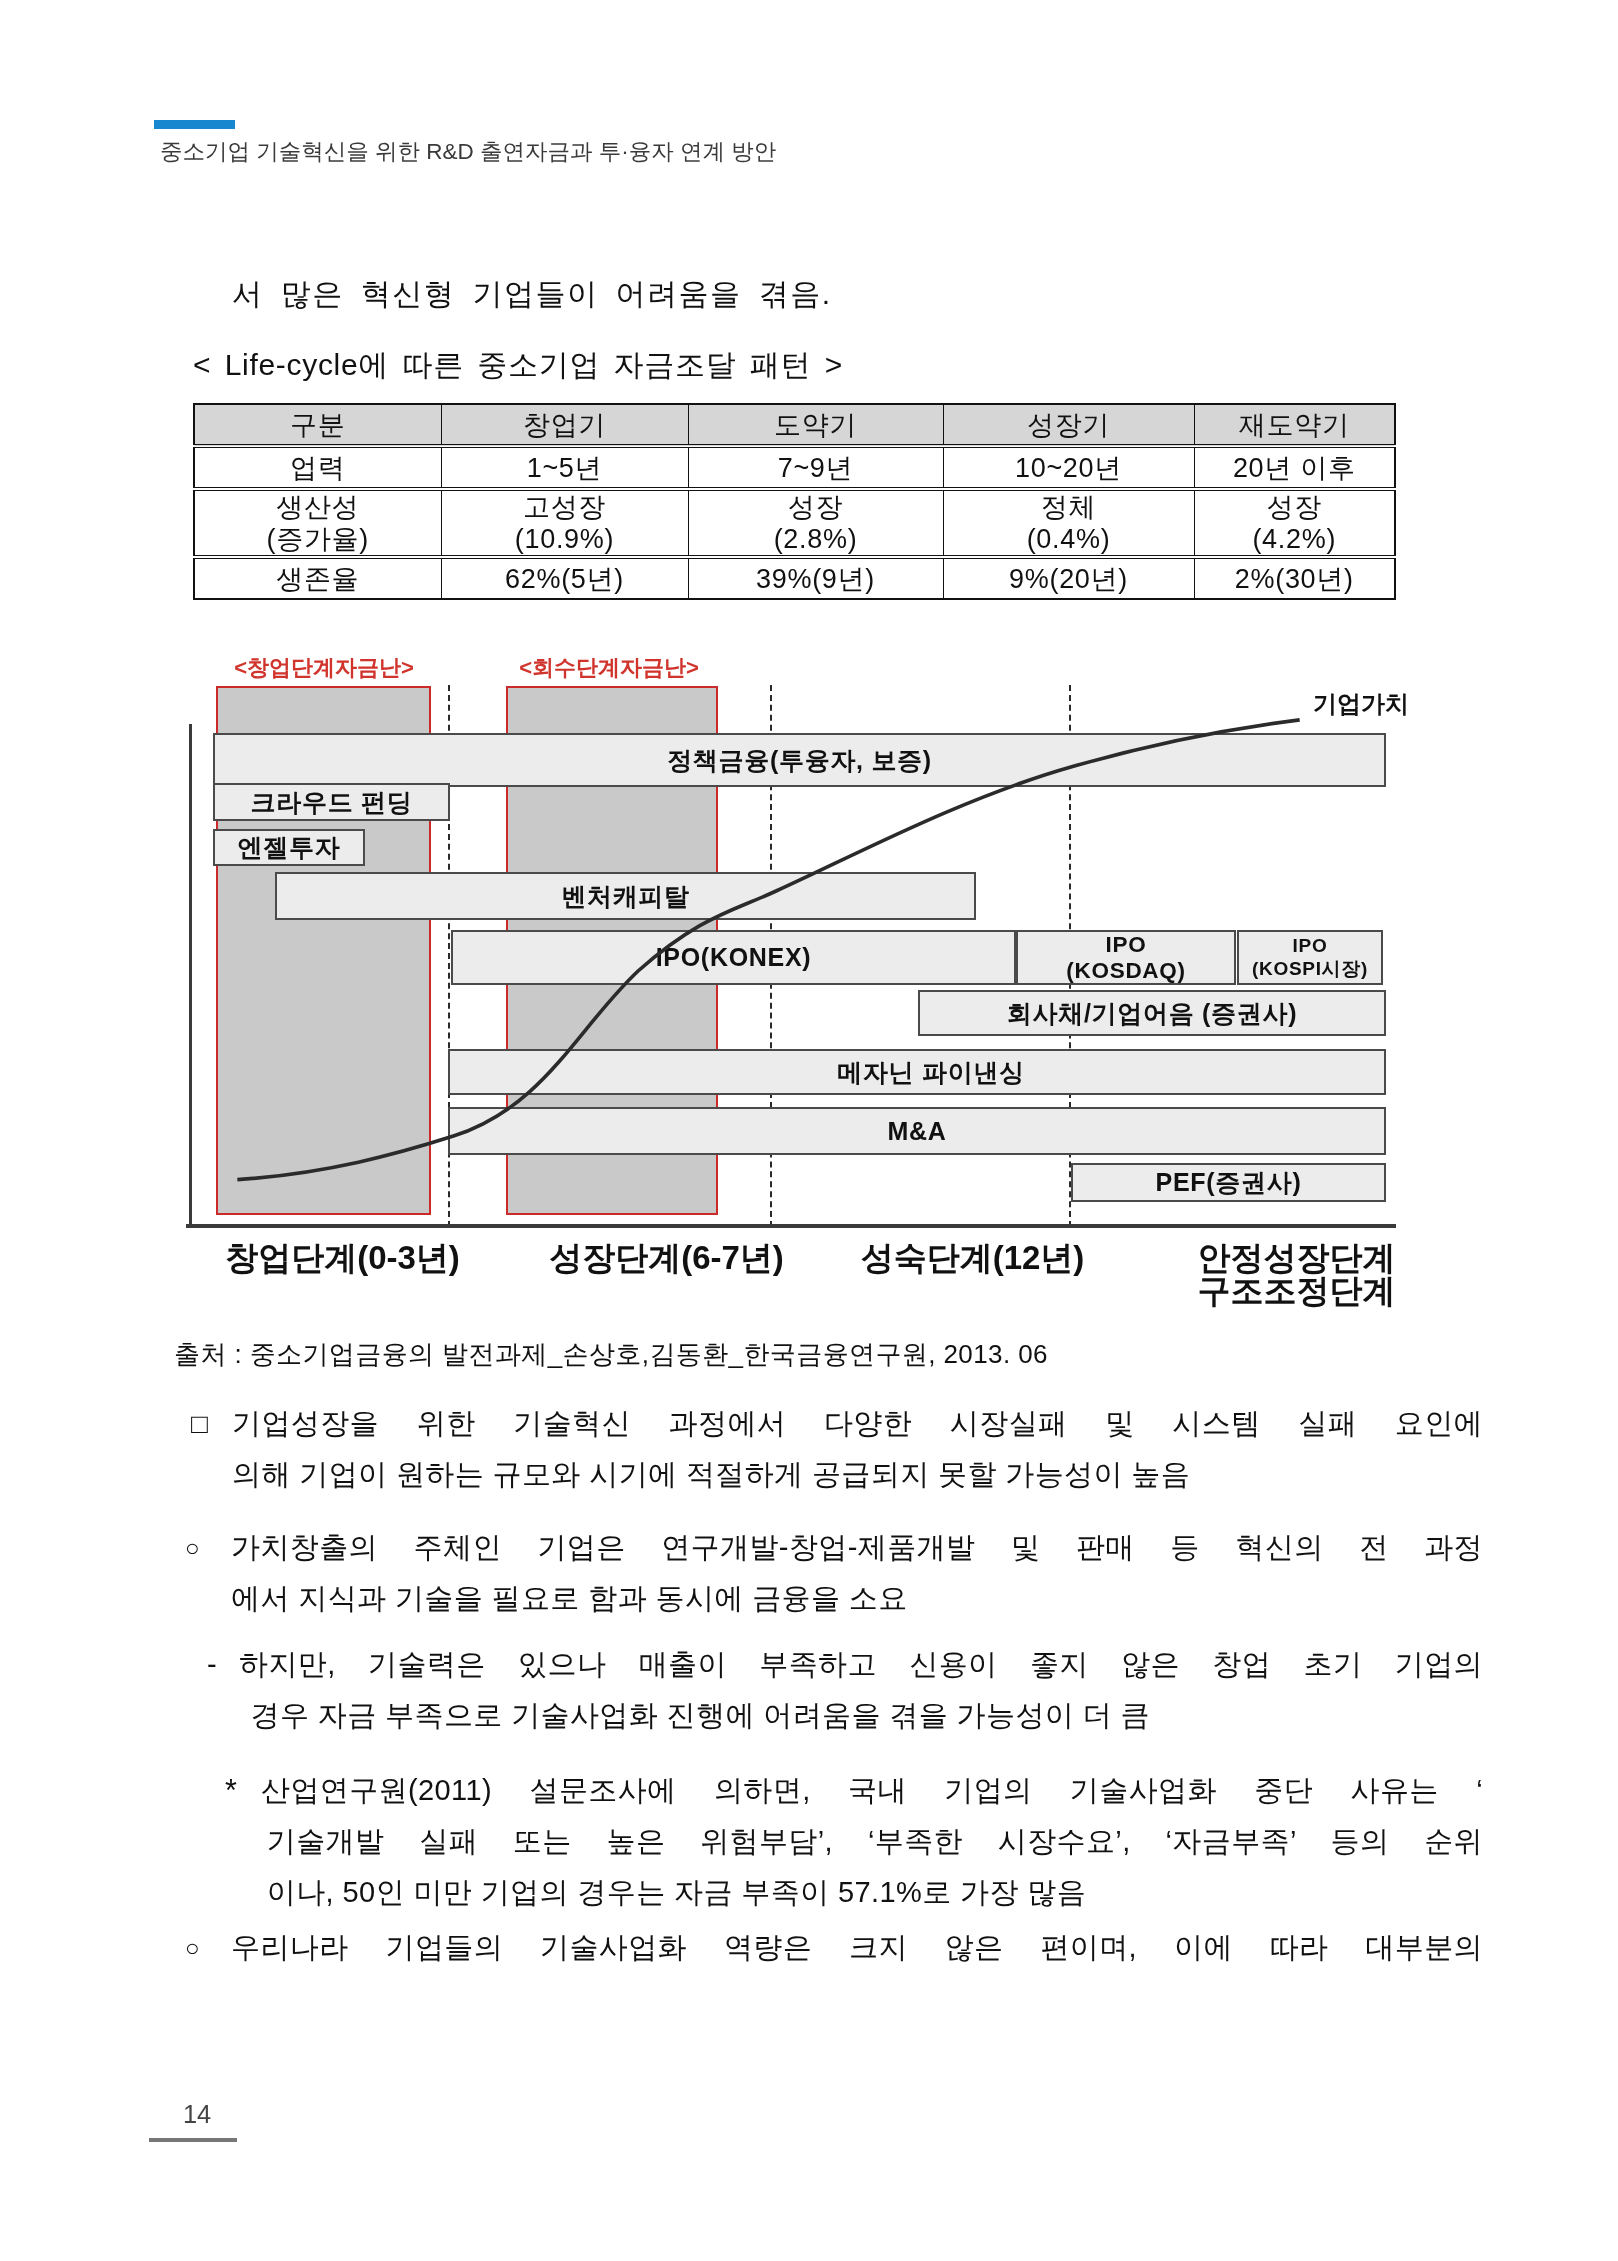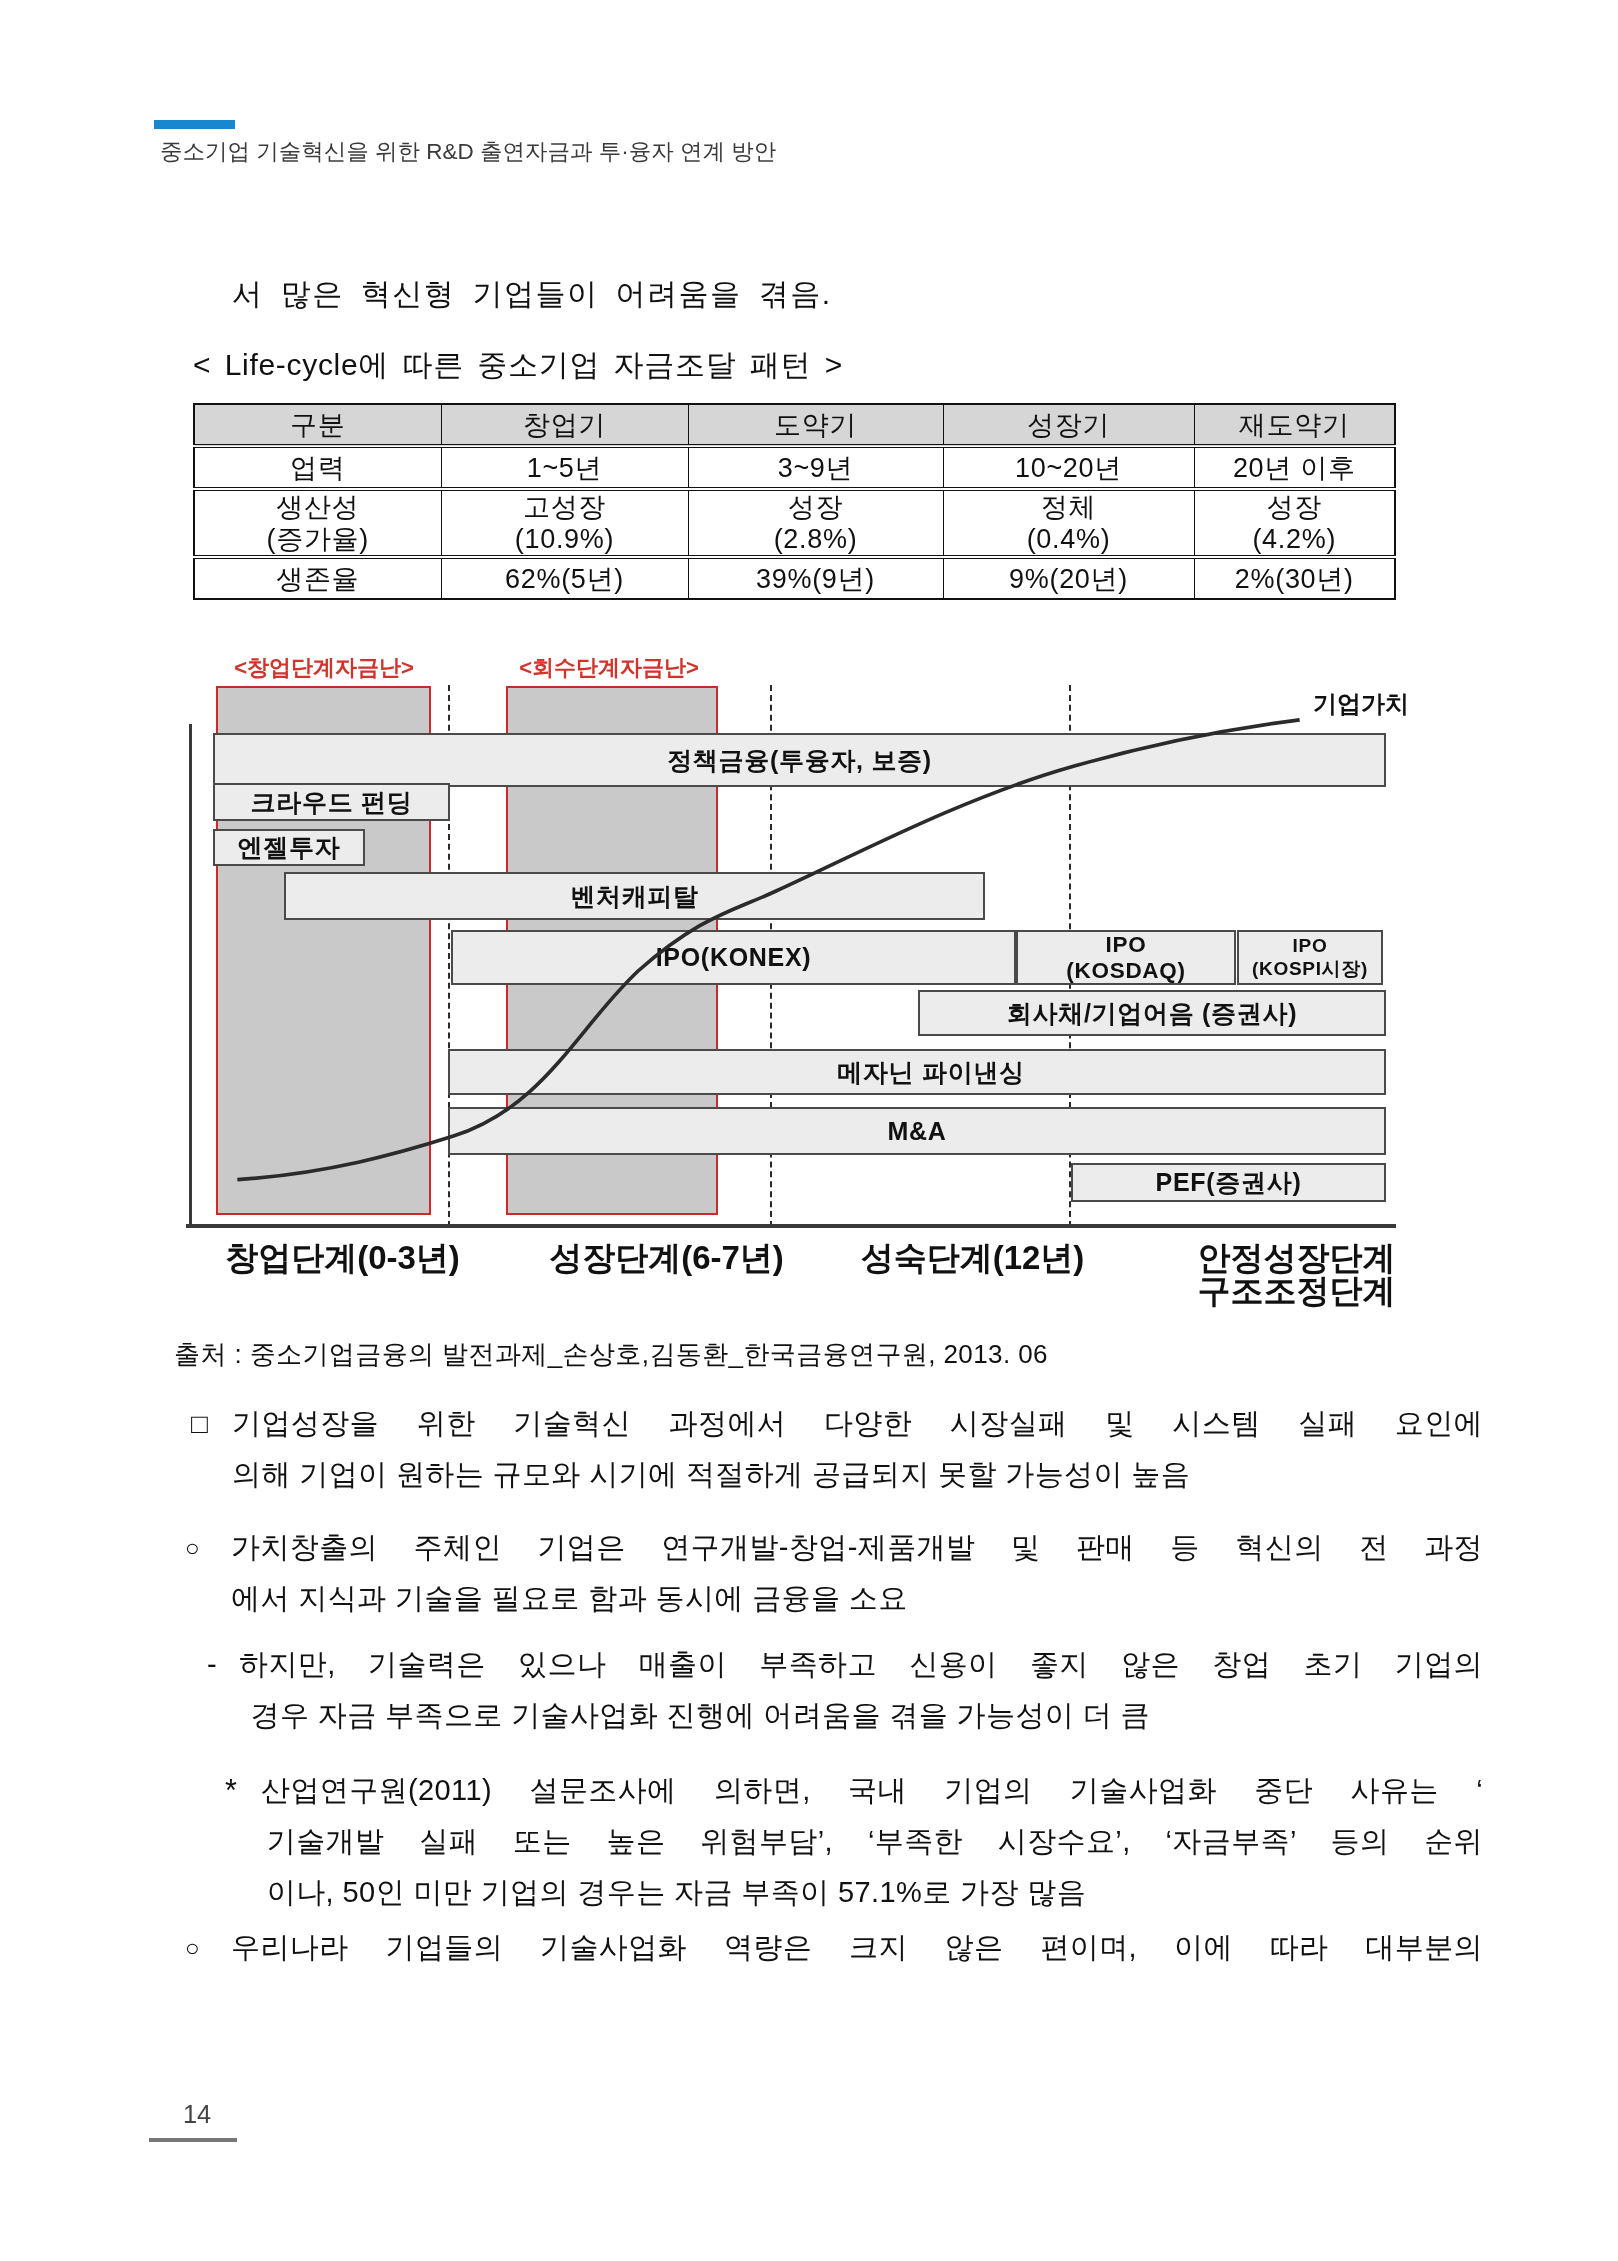--- a/index.html
+++ b/index.html
@@ -38,21 +38,21 @@
   .vdash { position: absolute; top: 48px; height: 542px; width: 0; border-left: 2.2px dashed #2a2a2a; z-index: 0; }
   .vdash.d1 { left: 281px; } .vdash.d2 { left: 603px; } .vdash.d3 { left: 902px; }
   .axis-y { position: absolute; left: 22px; top: 87px; width: 2.9px; height: 503px; background: #3a3a3a; }
   .axis-x { position: absolute; left: 19px; top: 587px; width: 1210px; height: 3.6px; background: #3a3a3a; }
   .value-label { position: absolute; left: 1052px; top: 51px; width: 190px; text-align: right; font-size: 24px; font-weight: bold; z-index: 5; }
   .bar { position: absolute; background: #ececec; border: 2.2px solid #4a4a4a; box-sizing: border-box; z-index: 2;
          display: flex; align-items: center; justify-content: center; font-weight: bold; font-size: 25px; letter-spacing: 0.7px; text-align: center; }
   .bar.policy   { left: 46px;   top: 96px; width: 1173px; height: 54px; }
   .bar.crowd    { left: 46px;   top: 146px; width: 237px;  height: 38px; }
   .bar.angel    { left: 46px;   top: 192px; width: 152px;  height: 37px; }
-  .bar.vc       { left: 117px;  top: 235px; width: 701px;  height: 48px; }
+  .bar.vc       { left: 108px;  top: 235px; width: 701px;  height: 48px; }
   .bar.konex    { left: 284px;  top: 293px; width: 565px;  height: 55px; }
   .bar.kosdaq   { left: 849px; top: 293px; width: 220px;  height: 55px; flex-direction: column; font-size: 22.5px; line-height: 26px; }
   .bar.kospi    { left: 1070px; top: 293px; width: 146px;  height: 55px; flex-direction: column; font-size: 19px; line-height: 22.5px; }
   .bar.bond     { left: 751px; top: 353px; width: 468px;  height: 46px; }
   .bar.mezz     { left: 281px;  top: 412px; width: 938px; height: 46px; padding-left: 28px; }
   .bar.mna      { left: 281px;  top: 470px; width: 938px; height: 48px; }
   .bar.pef      { left: 904px; top: 526px; width: 315px;  height: 39px; border-width: 2.9px; }
   .curve-svg { position: absolute; left: 0; top: 0; width: 1298px; height: 682px; z-index: 3; pointer-events: none; }
   .stage { position: absolute; top: 604px; width: 247px; text-align: center; font-size: 33px; font-weight: bold; line-height: 33px; z-index: 4; }
   .stage.s1 { left: 52px; }  .stage.s2 { left: 376px; }  .stage.s3 { left: 682px; }  .stage.s4 { left: 1006px; }
@@ -102,21 +102,21 @@
       <tr class="head">
         <td>구분</td>
         <td>창업기</td>
         <td>도약기</td>
         <td>성장기</td>
         <td>재도약기</td>
       </tr>
       <tr class="r1 sep">
         <td>업력</td>
         <td>1~5년</td>
-        <td>3~9년</td>
+        <td>7~9년</td>
         <td>10~20년</td>
         <td>20년 이후</td>
       </tr>
       <tr class="r2 sep">
         <td>
             <span style="display:block">생산성</span>
             <span style="display:block">(증가율)</span>
           </td>
         <td>
             <span style="display:block">고성장</span>

